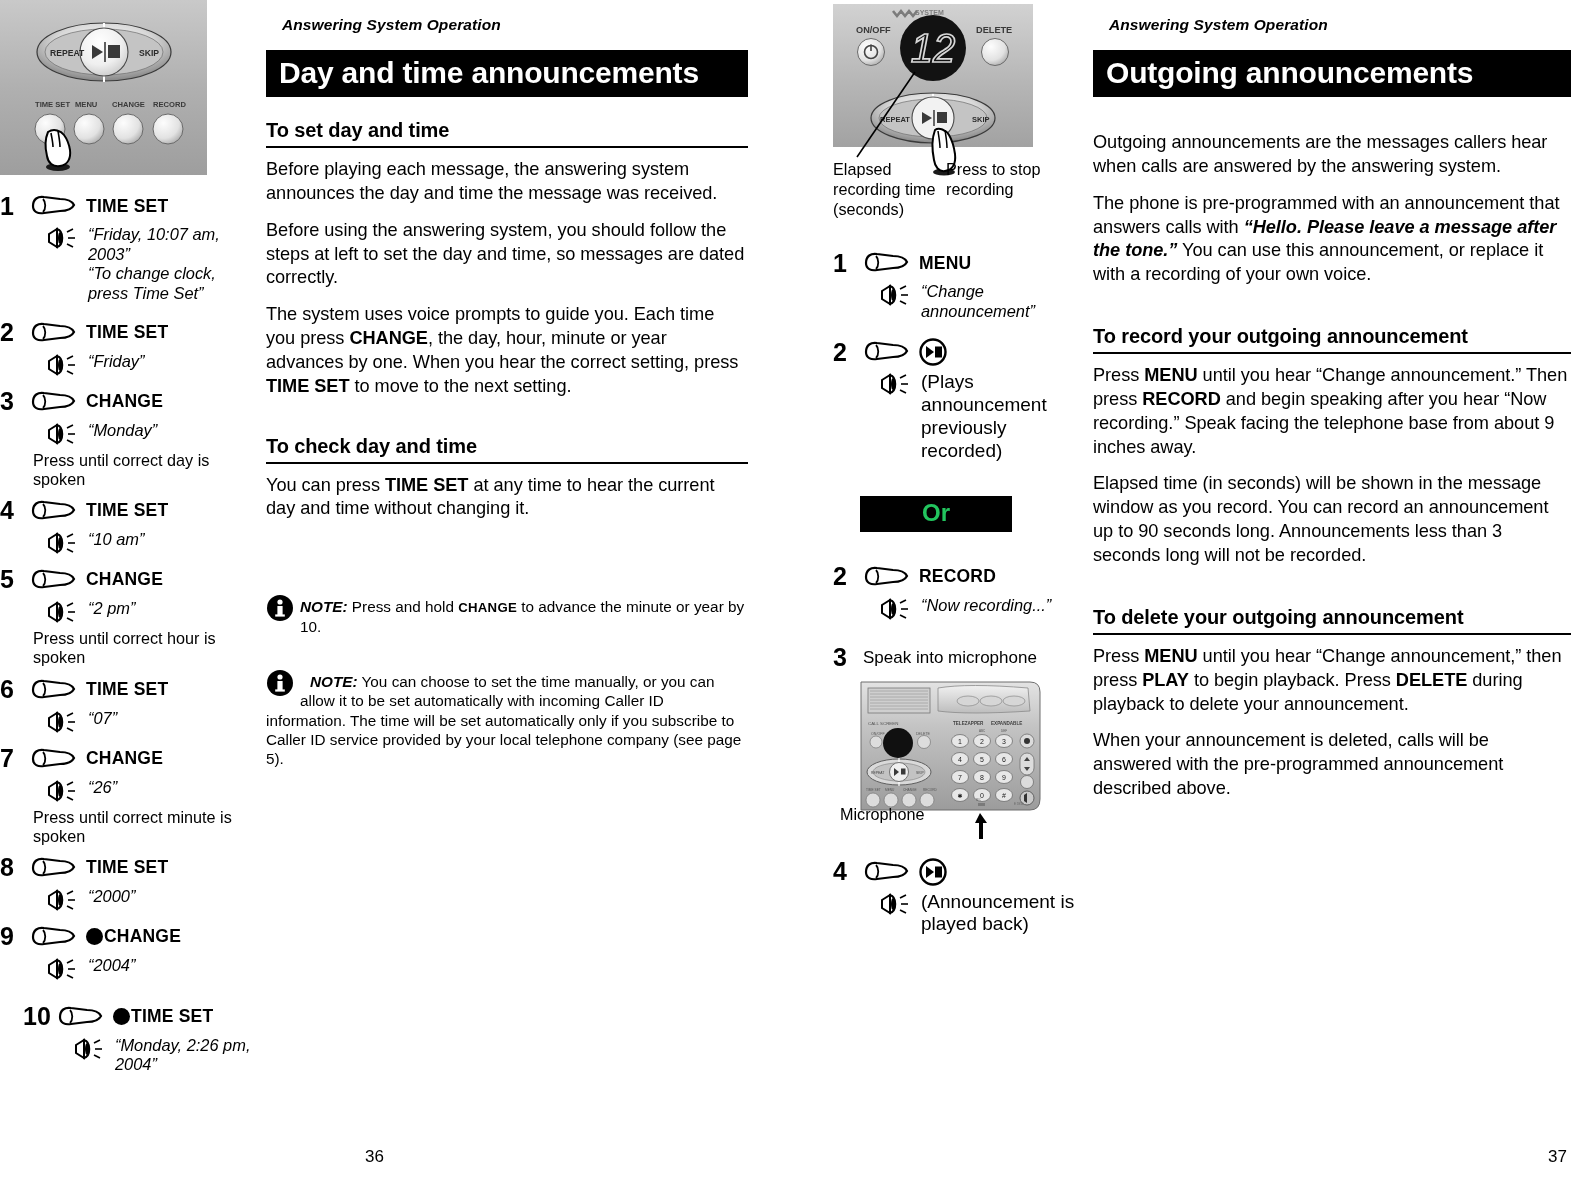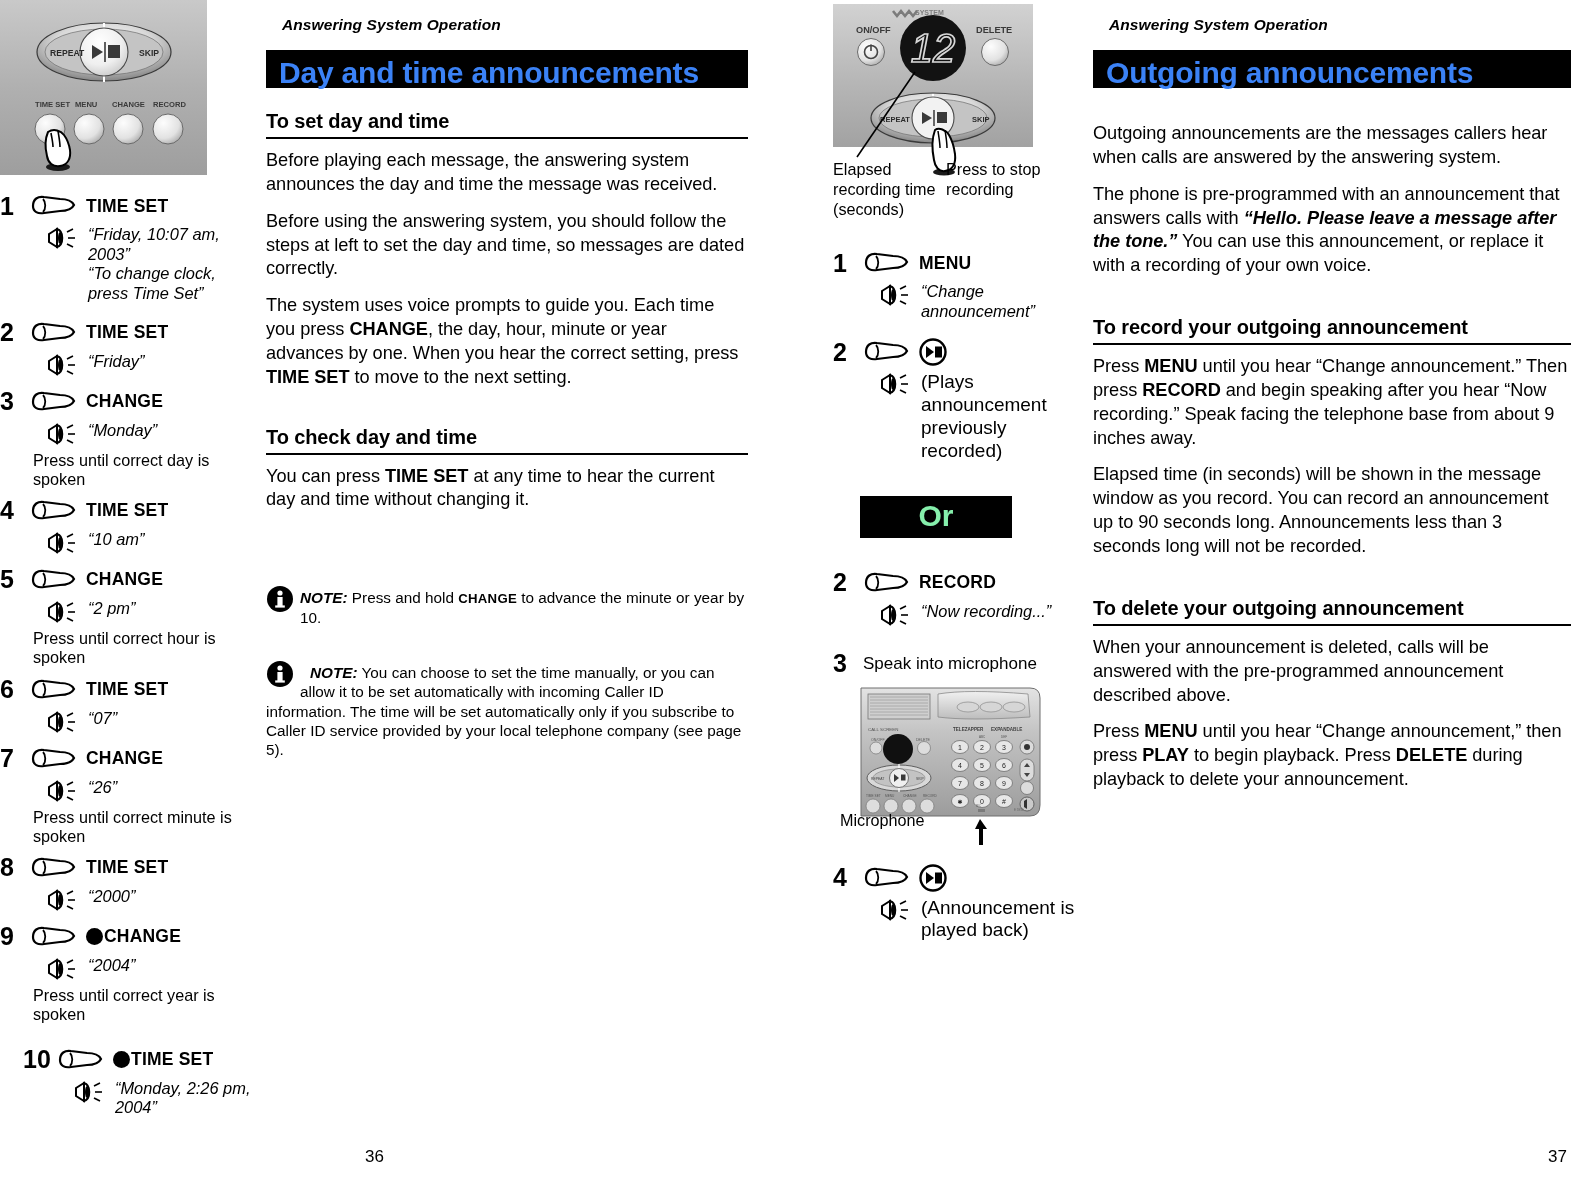--- a/index.html
+++ b/index.html
@@ -22,24 +22,24 @@
   #col-text-right  { left:1093px; width:478px; }
 
   
   .running-head{
     font-style:italic; font-weight:bold; font-size:15.5px;
     letter-spacing:.1px; margin:16px; padding:0;
   }
 
   
   .banner{
-    background:#000; color:#3b82f6;
+    background:#000; color:#ffffff;
     font-weight:bold; font-size:30px;
     letter-spacing:-.2px;
-    padding:8px 0 0 13px;
+    padding:8px 0 9px 13px;
     line-height:1.0;
     margin-top:9px;
   }
 
   
   .sec-head{
     font-weight:bold; font-size:20px;
     border-bottom:2.2px solid #000;
     padding-bottom:4px;
     margin:22px 0 10px 0;
@@ -101,22 +101,22 @@
     font-size:15.3px; line-height:1.26;
   }
   .note .ntext .lbl{ font-style:italic; font-weight:bold; }
   .note .ntext .kw{ font-weight:bold; font-size:13.2px; letter-spacing:.3px;}
   .info-ico{
     float:left; width:28px; height:28px; margin-right:6px; margin-top:-3px;
   }
 
   
   .or-bar{
-    background:#000; color:#86efac; text-align:center;
-    font-weight:bold; font-size:30px;
+    background:#000; color:#22c55e; text-align:center;
+    font-weight:bold; font-size:24px;
     width:152px; padding:3px 0 5px 0;
   }
 
   
   .pageno{
     position:absolute; font-size:17px; font-weight:normal;
   }
   #pageno-left  { left:365px;  top:1147px; }
   #pageno-right { left:1548px; top:1147px; }
   .callout-label{
@@ -384,21 +384,20 @@
           <svg class="spk" viewBox="0 0 34 24">
             <path d="M3 8 L11 3 L11 21 L3 16 Z" fill="#fff" stroke="#000" stroke-width="2"></path>
             <path d="M11 3 C18 5 18 19 11 21 Z" fill="#fff" stroke="#000" stroke-width="2"></path>
             <ellipse cx="14" cy="12" rx="2" ry="6" fill="#000"></ellipse>
             <line x1="21" y1="6" x2="27" y2="3" stroke="#000" stroke-width="1.6"></line>
             <line x1="22" y1="12" x2="29" y2="12" stroke="#000" stroke-width="1.6"></line>
             <line x1="21" y1="18" x2="27" y2="21" stroke="#000" stroke-width="1.6"></line>
           </svg>
           <span class="quote">“2004”</span>
         </div>
-        <div class="press-note">Press until correct year is spoken</div>
       </div>
 
       <div class="step" style="margin-top:21px;padding-left:27px;">
         <div class="step-row">
           <span class="step-num wide">10</span>
           <svg class="hand" viewBox="0 0 48 26">
             <path d="M3 13 C3 6 8 3 14 4 L30 6 C36 6 42 8 44 12 C42 16 36 18 30 18 L14 20 C8 21 3 19 3 13 Z" fill="#fff" stroke="#000" stroke-width="2.2"></path>
             <path d="M13 6 C16 9 16 16 13 19" fill="none" stroke="#000" stroke-width="1.8"></path>
           </svg>
           <span class="dot"></span>
@@ -749,20 +748,20 @@
     <div class="banner">Outgoing announcements</div>
 
     <p class="body" style="margin-top:34px;">Outgoing announcements are the messages callers hear when calls are answered by the answering system.</p>
     <p class="body"><span>The phone is pre-programmed with an announcement that answers calls with </span><span class="bi">“Hello. Please leave a message after the tone.”</span><span> You can use this announcement, or replace it with a recording of your own voice.</span></p>
 
     <div class="sec-head" style="margin-top:38px;">To record your outgoing announcement</div>
     <p class="body"><span>Press </span><b>MENU</b><span> until you hear “Change announcement.” Then press </span><b>RECORD</b><span> and begin speaking after you hear “Now recording.” Speak facing the telephone base from about 9 inches away.</span></p>
     <p class="body">Elapsed time (in seconds) will be shown in the message window as you record. You can record an announcement up to 90 seconds long. Announcements less than 3 seconds long will not be recorded.</p>
 
     <div class="sec-head" style="margin-top:38px;">To delete your outgoing announcement</div>
+    <p class="body"><span>Press </span><b>MENU</b><span> until you hear “Change announcement,” then press </span><b>PLAY</b><span> to begin playback. Press </span><b>DELETE</b><span> during playback to delete your announcement.</span></p>
     <p class="body">When your announcement is deleted, calls will be answered with the pre-programmed announcement described above.</p>
-    <p class="body"><span>Press </span><b>MENU</b><span> until you hear “Change announcement,” then press </span><b>PLAY</b><span> to begin playback. Press </span><b>DELETE</b><span> during playback to delete your announcement.</span></p>
   </div>
 
   <div class="pageno" id="pageno-left">36</div>
   <div class="pageno" id="pageno-right">37</div>
 
 </div>
 
 </body></html>

